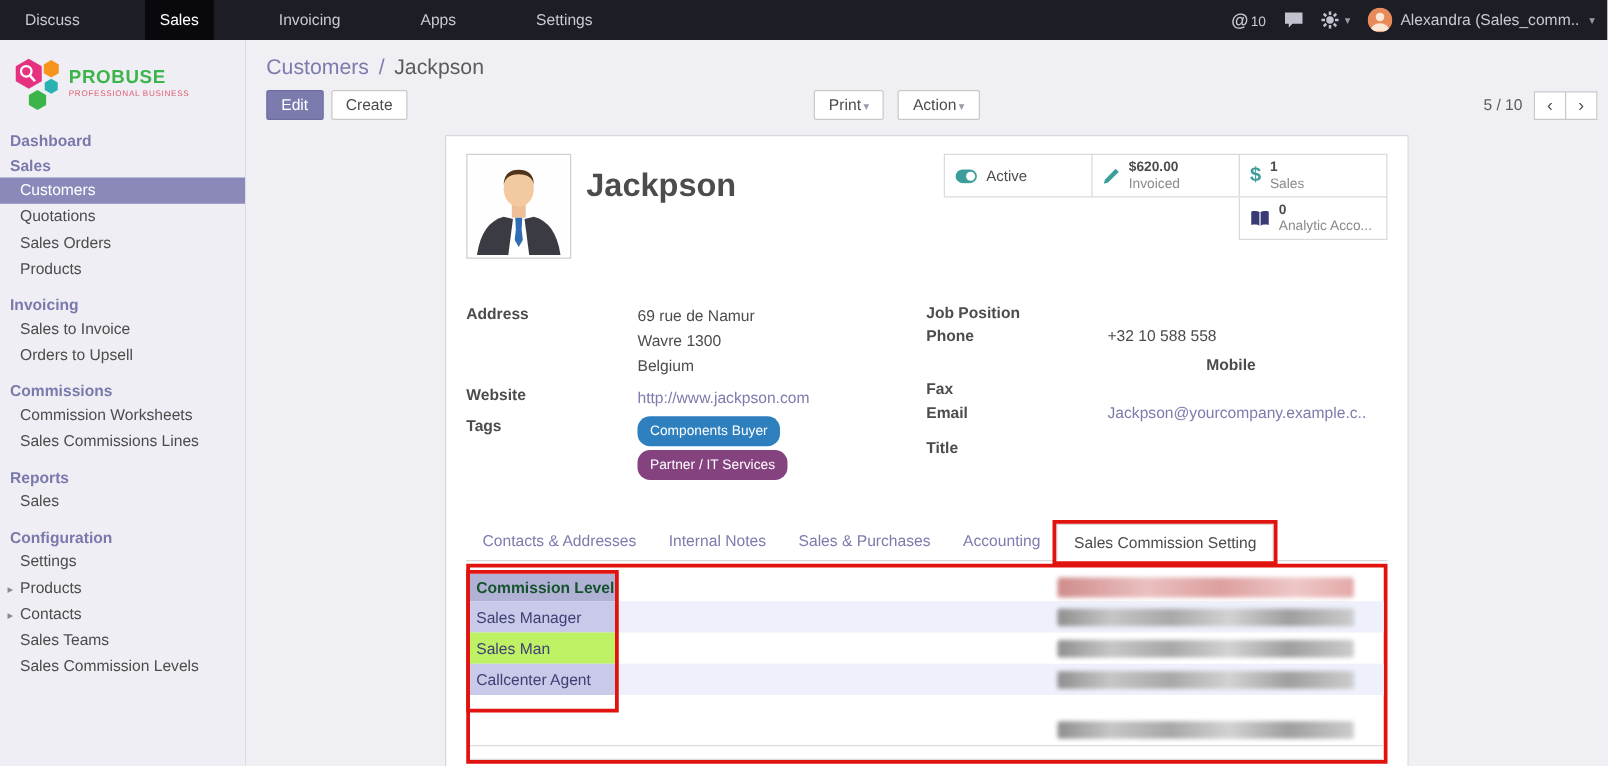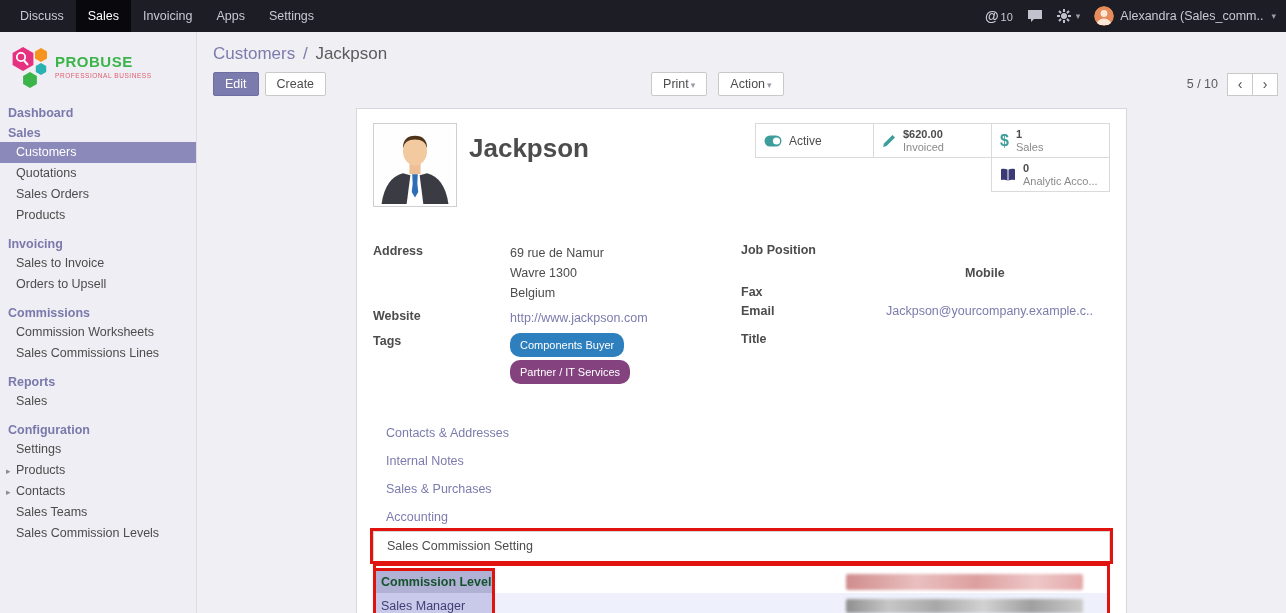--- a/index.html
+++ b/index.html
@@ -2,21 +2,21 @@
 <html><head>
 <meta charset="utf-8">
 <style>
   * { margin:0; padding:0; box-sizing:border-box; }
   html,body { width:1286px; height:613px; }
   body { font-family:"Liberation Sans", sans-serif; background:#f0eff4; overflow:hidden; color:#4c4c4c; }
   .app { width:1286px; height:613px; display:flex; flex-direction:column; }
 
   
   .topbar { flex:0 0 32px; height:32px; background:#1d1d26; display:flex; justify-content:space-between; color:#c9c9d4; font-size:12.5px; }
-  .topbar-menus { display:flex; padding-left:8px; }
+  .topbar-menus { display:flex; padding-left:8px;gap:40px; }
   .tmenu { padding:0 12px; line-height:32px; cursor:pointer; }
   .tmenu.active { background:#08080d; color:#fff; }
   .topbar-right { display:flex; align-items:center; gap:14px; padding-right:10px; }
   .mention { display:flex; align-items:baseline; gap:2px; cursor:pointer; }
   .at { font-size:14px; font-weight:bold; }
   .count { font-size:11px; }
   .icon-btn { display:flex; align-items:center; gap:3px; cursor:pointer; }
   .caret::after { content:"▾"; font-size:9px; color:#9a9aa8; margin-left:2px; }
   .user-menu { display:flex; align-items:center; gap:6px; cursor:pointer; white-space:nowrap; }
   .avatar-sm { width:20px; height:20px; border-radius:50%; overflow:hidden; flex:0 0 20px; }
@@ -77,21 +77,21 @@
   .fvalue { font-size:12.5px; line-height:20px; }
   .link { color:#7c7bad; text-decoration:none; cursor:pointer; }
   .tags { display:flex; flex-direction:column; align-items:flex-start; gap:3px; }
   .tag { display:inline-block; border-radius:10px; color:#fff; font-size:11px; padding:2px 10px; }
   .frow-r { display:flex; min-height:19px; }
   .flabel-r { flex:0 0 145px; font-weight:bold; font-size:12.5px; }
   .fvalue-r { font-size:12.5px; }
   .mt4 { margin-top:4px;justify-content:flex-end; } .mt8 { margin-top:9px; }
 
   
-  .tabs { display:flex; margin-top:30px; border-bottom:1px solid #d8d8d8; font-size:12.5px;flex-direction:column; }
+  .tabs { display:flex; margin-top:30px; border-bottom:1px solid #d8d8d8; font-size:12.5px; }
   .tab { padding:7px 13px; color:#7c7bad; cursor:pointer; }
   .tab.active { background:#fff; border:1px solid #d8d8d8; border-bottom:1px solid #fff; margin-bottom:-1px; color:#4c4c4c; outline:3px solid #e1130e; }
 
   
   .table-annotation { border:3px solid #e1130e; margin-top:2px; position:relative; padding-top:5px; min-height:155px; }
   .inner-annotation { position:absolute; left:-3px; top:2px; width:122px; height:114px; border:3px solid #e1130e; pointer-events:none; z-index:3; }
   .trow { display:flex; align-items:center; height:25px; }
   .trow.theader { height:22px; }
   .trow.stripe { background:#eef0fb; }
   .trow.empty { height:15px; }
@@ -306,20 +306,24 @@
                   <span class="tag" style="background-color: rgb(46, 127, 190);">Components Buyer</span>
                   <span class="tag" style="background-color: rgb(132, 66, 127);">Partner / IT Services</span>
                 </div>
               </div>
             </div>
             <div class="col-right">
               <div class="frow-r">
                 <div class="flabel-r">Job Position</div>
                 <div class="fvalue-r"></div>
               </div>
+              <div class="frow-r">
+                <div class="flabel-r">Phone</div>
+                <div class="fvalue-r">+32 10 588 558</div>
+              </div>
               <div class="frow-r mt4">
                 <div class="flabel-r">Mobile</div>
                 <div class="fvalue-r"></div>
               </div>
               <div class="frow-r">
                 <div class="flabel-r">Fax</div>
                 <div class="fvalue-r"></div>
               </div>
               <div class="frow-r">
                 <div class="flabel-r">Email</div>

